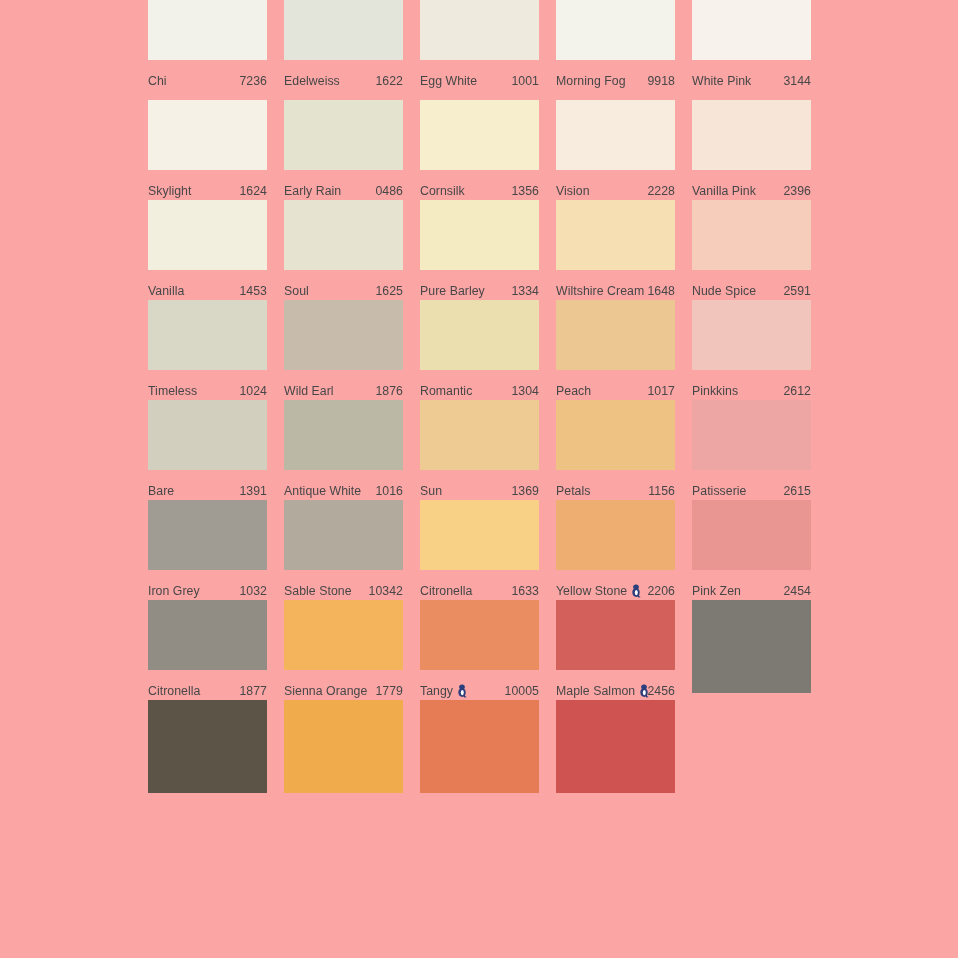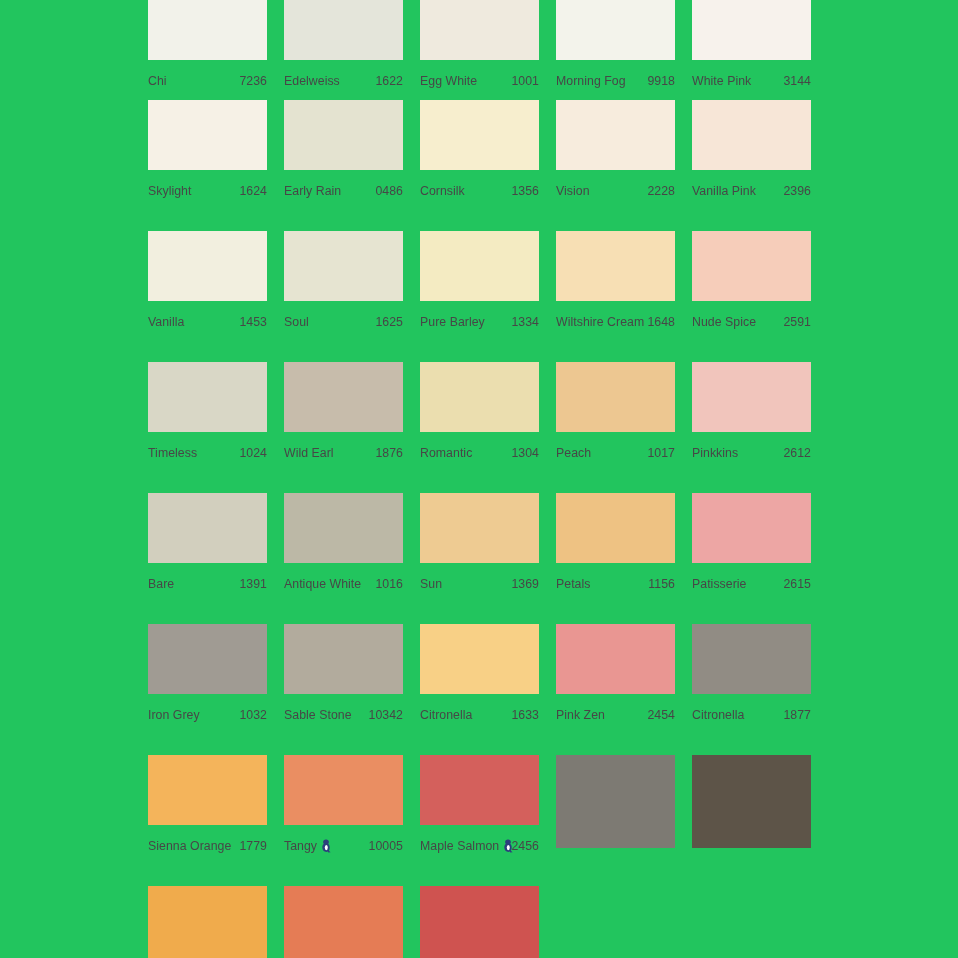--- a/index.html
+++ b/index.html
@@ -8,37 +8,37 @@
     margin: 0; padding: 0;
     width: 958px; height: 958px;
     background: #ffffff;
     font-family: "Liberation Sans", sans-serif;
     overflow: hidden;
   }
   #page {
     position: relative;
     width: 958px;
     height: 958px;
-    background: #22c55e;
+    background: #fca5a5;
     overflow: hidden;
   }
   
   #grid {
     position: absolute;
     left: 148px;
     top: 0px;
     width: 810px;   
     display: grid;
     grid-template-columns: repeat(5, 136px);
     column-gap: 0px;
     row-gap: 0px;
   }
   .cell {
     width: 136px;
-    height: 131px;
+    height: 100px;
     position: relative;
     padding: 0;
   }
   
   .cell.row-0 { height: 100px; }
   .swatch {
     width: 119px;
     height: 70px;
     display: block;
     margin: 0;
@@ -275,20 +275,30 @@
         </div>
       </div>
       <div class="cell row-5">
         <div class="swatch" style="background: rgb(248, 208, 134);"></div>
         <div class="meta">
           <span class="cname">Citronella</span>
           <span class="ccode">1633</span>
         </div>
       </div>
       <div class="cell row-5">
+        <div class="swatch" style="background: rgb(239, 174, 113);"></div>
+        <div class="meta">
+          <span class="cname">Yellow Stone<span class="badge-icon"><svg viewBox="0 0 11 14" width="11" height="14">
+                <path d="M5.3 0.4c1.5 0 2.6 1.1 2.6 2.6 0 .7-.3 1.3-.7 1.8.9.8 1.5 2.1 1.5 3.7 0 1.2-.3 2.3-.8 3.2l1.7 1.5-2.3.3-.5-.9c-.4.2-.9.3-1.4.3-2.3 0-4.1-1.9-4.1-4.4 0-1.6.6-2.9 1.5-3.7-.4-.5-.7-1.1-.7-1.8 0-1.5 1.2-2.6 2.6-2.6z" fill="#2c3f7c"></path>
+                <ellipse cx="5.3" cy="8.6" rx="1.5" ry="2.6" fill="#ffffff"></ellipse>
+              </svg></span></span>
+          <span class="ccode">2206</span>
+        </div>
+      </div>
+      <div class="cell row-5">
         <div class="swatch" style="background: rgb(233, 150, 146);"></div>
         <div class="meta">
           <span class="cname">Pink Zen</span>
           <span class="ccode">2454</span>
         </div>
       </div>
       <div class="cell row-6">
         <div class="swatch" style="background: rgb(145, 140, 132);"></div>
         <div class="meta">
           <span class="cname">Citronella</span>

